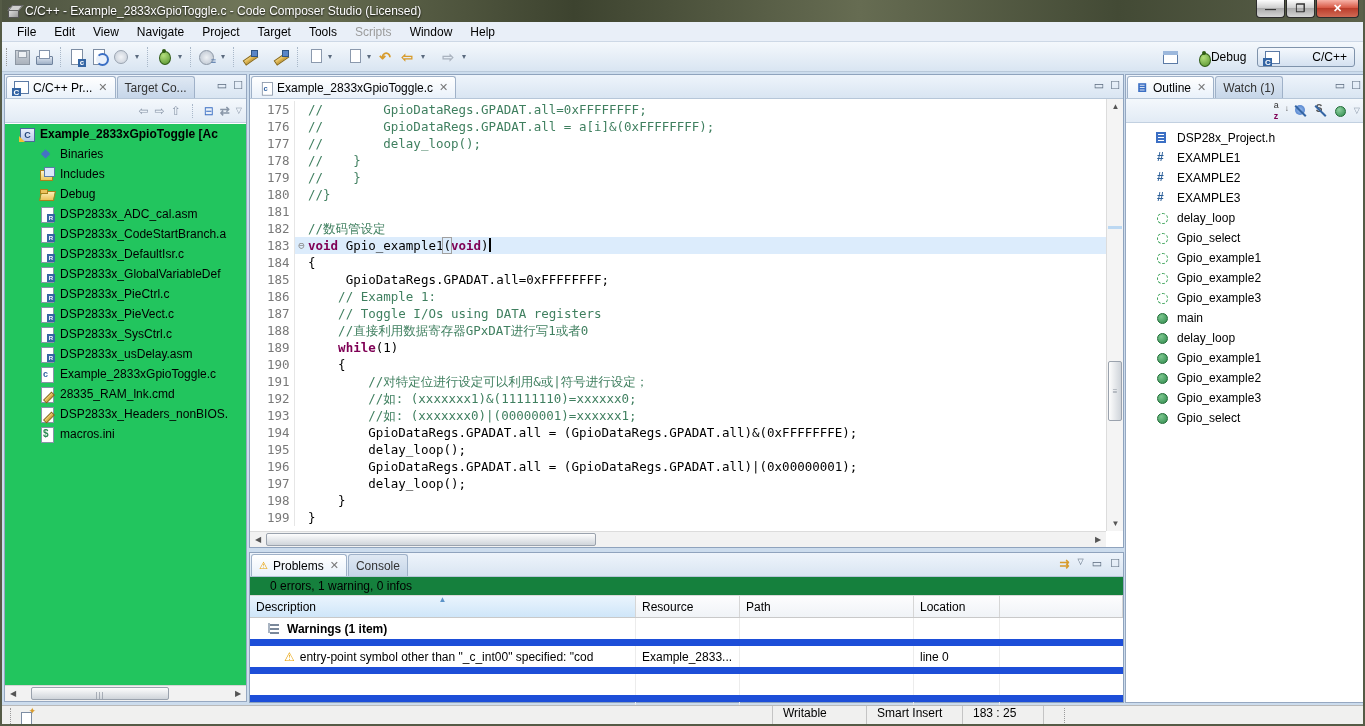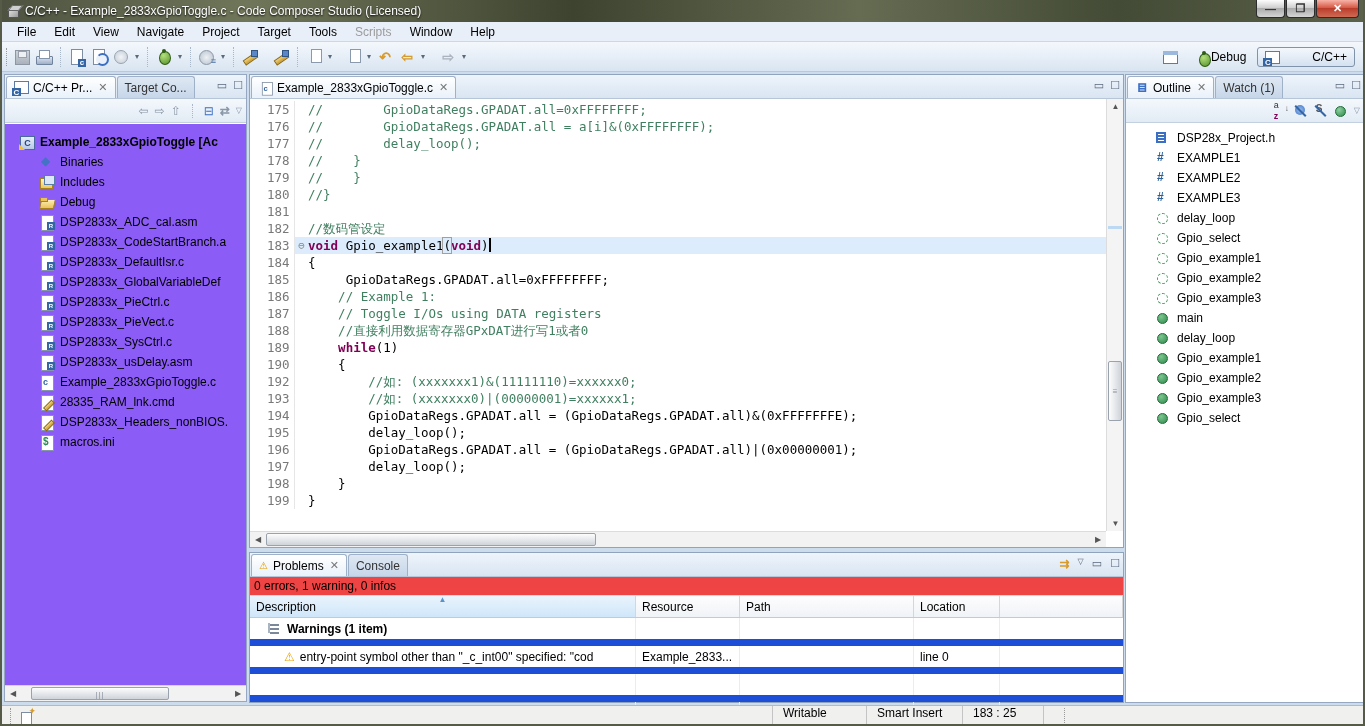--- a/index.html
+++ b/index.html
@@ -67,21 +67,21 @@
          border:1px solid #9fb1c8; border-bottom:none; border-radius:3px 3px 0 0; background:linear-gradient(#dfe8f3,#c6d6e9); color:#333; white-space:nowrap;}
   .tab.active { background:linear-gradient(#ffffff,#e9f1fa); font-weight:normal; color:#000; }
   .tab .x { margin-left:6px; color:#777; font-size:11px; }
   .minmax { position:absolute; right:3px; top:4px; display:flex; gap:6px; color:#5a6a7e; font-size:11px;}
   .viewtools { height:24px; background:linear-gradient(#f4f8fc,#e2ebf5); border-bottom:1px solid #c2d0e0;
                display:flex; align-items:center; justify-content:flex-end; padding-right:4px; gap:6px;}
   .vt { color:#8a97a8; font-size:12px; }
 
   
   #left-panel { left:2px; top:74px; width:243px; height:628px; }
-  .tree { position:absolute; left:0; top:49px; right:0; bottom:16px; overflow:hidden; background:#8b5cf6; padding-top:8px;}
+  .tree { position:absolute; left:0; top:49px; right:0; bottom:16px; overflow:hidden; background:#22c55e; padding-top:0;}
   .tree-row { height:20px; display:flex; align-items:center; padding-left:34px; white-space:nowrap; }
   .tree-row.root { padding-left:14px; font-weight:bold; }
   .tree-row .lbl { margin-left:5px; }
   .icon16 { width:16px; height:16px; position:relative; flex:none; display:inline-block; }
   .ic-project:before{content:"C";position:absolute;left:1px;top:2px;width:13px;height:12px;background:linear-gradient(#e8eefb,#b7c9e8);border:1px solid #4a6a9b;color:#27497c;font-weight:bold;font-size:9px;text-align:center;line-height:12px;}
   .ic-project:after{content:"";position:absolute;left:0;bottom:0;width:0;height:0;border-left:6px solid #f0c336;border-top:6px solid transparent;}
   .ic-binaries:before{content:"◆";position:absolute;left:2px;top:0;color:#4472c4;font-size:12px;}
   .ic-includes:before{content:"";position:absolute;left:1px;top:4px;width:11px;height:9px;background:linear-gradient(#fdf4cf,#edc95a);border:1px solid #a7821d;}
   .ic-includes:after{content:"";position:absolute;left:5px;top:1px;width:9px;height:8px;background:#dce8fa;border:1px solid #5a7ca8;}
   .ic-folder-open:before{content:"";position:absolute;left:1px;top:5px;width:13px;height:8px;background:linear-gradient(#fdeeb5,#ecc25c);border:1px solid #a7821d;transform:skewX(-12deg);}
@@ -109,21 +109,21 @@
   .b { color:#000; outline:1px solid #a0a0a0; }
   .caret { display:inline-block; width:2px; height:14px; background:#000; vertical-align:-2px; }
   .vscroll { position:absolute; right:0; top:24px; width:17px; bottom:16px; background:#f4f4f4; border-left:1px solid #dcdcdc;}
   .vs-arrow { position:absolute; left:2px; width:13px; height:13px; color:#555; font-size:8px; line-height:13px; text-align:center; }
   .vs-thumb { position:absolute; left:1px; width:14px; background:linear-gradient(90deg,#fdfdfd,#cfd4da); border:1px solid #9aa2ad; border-radius:2px; display:flex; align-items:center; justify-content:center;}
   .vs-mark { position:absolute; left:1px; width:14px; height:3px; background:#bcd8f2; }
   .ed-hscroll { position:absolute; left:0; right:17px; bottom:0; height:16px; background:#f2f2f2; border-top:1px solid #dcdcdc;}
 
   
   #problems-panel { left:247px; top:552px; width:875px; height:151px; border:1px solid #8fa3bd; }
-  .summary { height:19px; line-height:19px; padding-left:4px; background:#ef4444; border-bottom:1px solid #d9d9d9; }
+  .summary { height:19px; line-height:19px; padding-left:20px; background:#15803d; border-bottom:1px solid #d9d9d9; }
   .pgrid { display:grid; grid-template-columns:386px 104px 174px 86px 1fr; }
   .phead { height:22px; border-bottom:1px solid #c9c9c9; }
   .phead .hc { position:relative; display:flex; align-items:center; padding-left:6px; border-right:1px solid #d6d6d6;
                background:linear-gradient(#fdfdfe,#f0f3f7); }
   .phead .hc.sorted { background:linear-gradient(#eaf4fd,#cfe6f9); }
   .sortmark { position:absolute; top:-1px; left:50%; transform:translateX(-50%); color:#5b93c8; font-size:8px; }
   .prow { height:28px; border-bottom:7px solid #1d4ed8; }
   .prow .pc { display:flex; align-items:center; padding-left:6px; border-right:1px solid #ececec; white-space:nowrap; overflow:hidden; }
   .warn-glyph { color:#e8a000; font-size:12px; margin-right:5px; flex:none;}
   .grp-icon { width:14px; height:12px; position:relative; margin-right:5px; flex:none;}
@@ -418,20 +418,25 @@
             <span class="ln">189</span>
             <span class="fd"></span>
             <span class="ct"><span class="p">    </span><span class="k">while</span><span class="p">(1)</span></span>
           </div>
           <div class="cl">
             <span class="ln">190</span>
             <span class="fd"></span>
             <span class="ct"><span class="p">    {</span></span>
           </div>
           <div class="cl">
+            <span class="ln">191</span>
+            <span class="fd"></span>
+            <span class="ct"><span class="p">        </span><span class="c">//对特定位进行设定可以利用&amp;或|符号进行设定；</span></span>
+          </div>
+          <div class="cl">
             <span class="ln">192</span>
             <span class="fd"></span>
             <span class="ct"><span class="p">        </span><span class="c">//如: (xxxxxxx1)&amp;(11111110)=xxxxxx0;</span></span>
           </div>
           <div class="cl">
             <span class="ln">193</span>
             <span class="fd"></span>
             <span class="ct"><span class="p">        </span><span class="c">//如: (xxxxxxx0)|(00000001)=xxxxxx1;</span></span>
           </div>
           <div class="cl">

